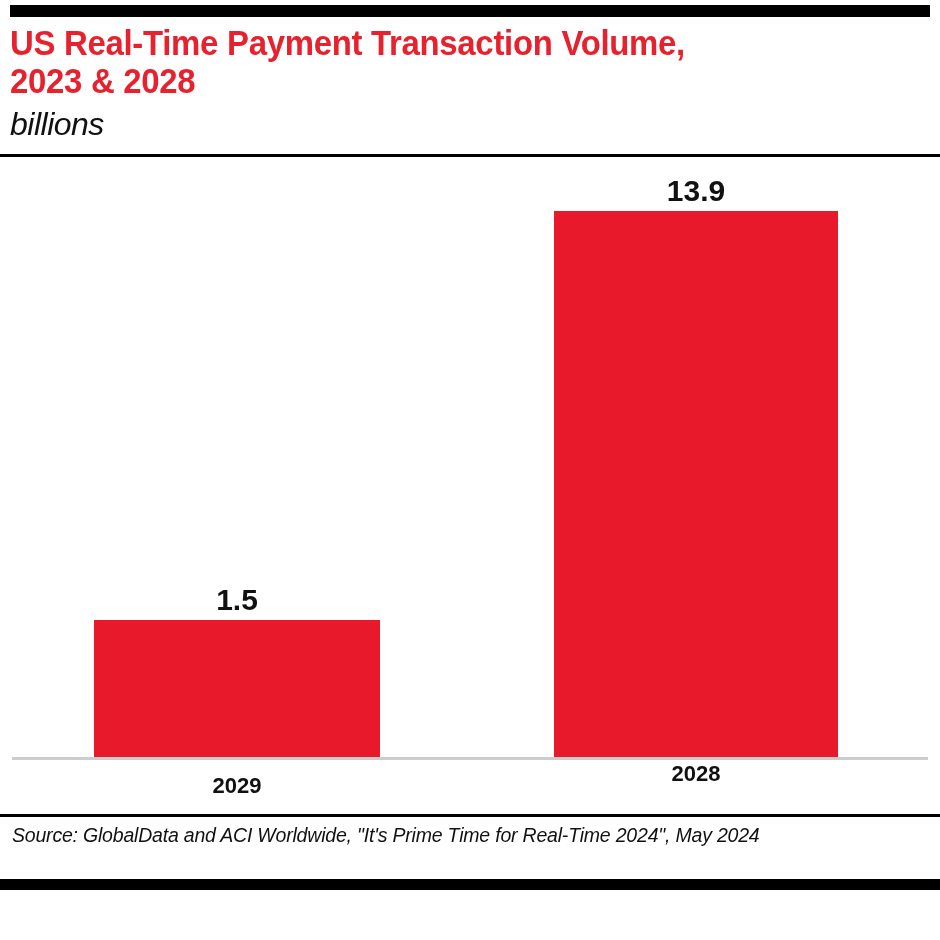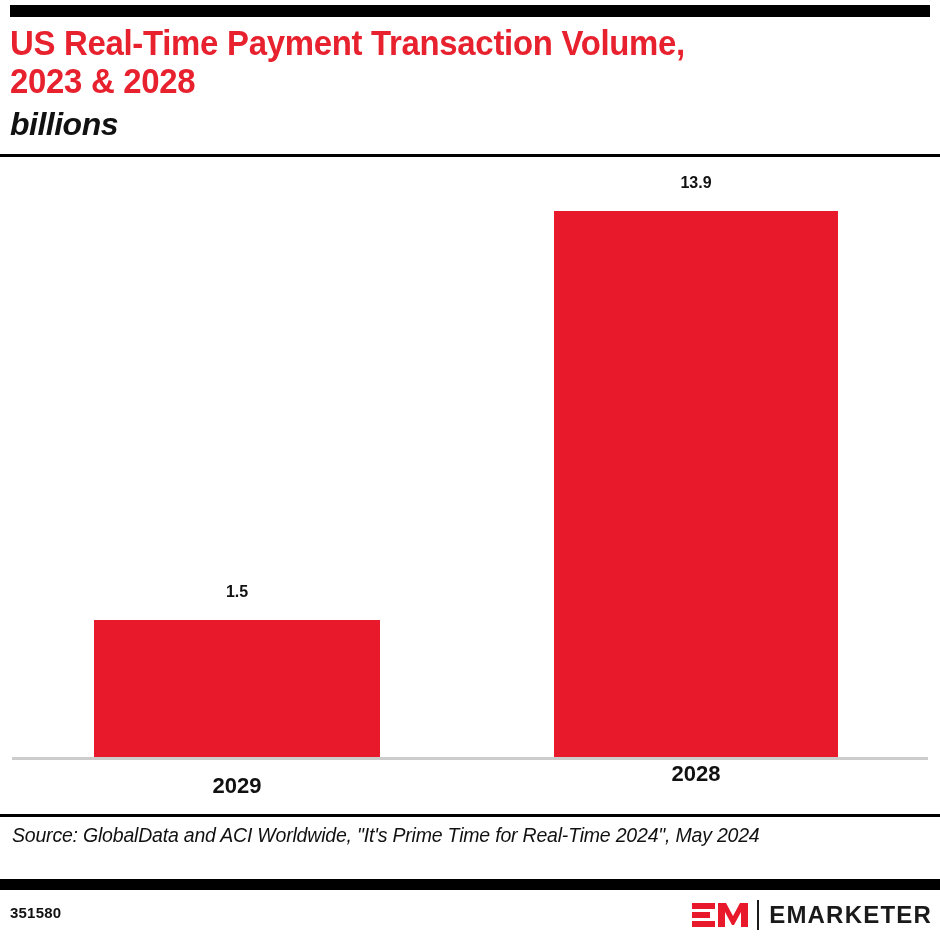--- a/index.html
+++ b/index.html
@@ -78,21 +78,21 @@
     transform-origin: left top;
     white-space: pre-line;
   }
   #chart-subtitle {
     position: absolute;
     left: 10px;
     top: 89px;
     color: #111111;
     font-size: 32px;
     font-style: italic;
-    font-weight: bold;
+    font-weight: normal;
     line-height: 36px;
     letter-spacing: -0.5px;
   }
 
   
   #plot-area {
     position: absolute;
     left: 0px;
     top: 157px;
     width: 940px;
@@ -106,21 +106,21 @@
     height: 3px;
     background: #cccccc;
   }
   .bar {
     position: absolute;
     background: #E8192B;
   }
   .bar-value-label {
     position: absolute;
     color: #111111;
-    font-size: 16px;
+    font-size: 30px;
     font-weight: bold;
     text-align: center;
     letter-spacing: 0px;
   }
   .bar-category-label {
     position: absolute;
     color: #111111;
     font-size: 22px;
     font-weight: bold;
     text-align: center;
@@ -208,27 +208,14 @@
         <div class="bar-category-label" style="left: 554px; width: 284px; top: 604px;">2028</div>
       </div>
   </div>
 
   <div class="rule-source-top"></div>
 
   <div id="source-note">Source: GlobalData and ACI Worldwide, "It's Prime Time for Real-Time 2024", May 2024</div>
 
   <div class="rule-black-bottom"></div>
 
-  <div id="footer">
-    <div id="chart-id">351580</div>
-    <div id="brand-logo">
-      <svg id="logo-mark" width="56" height="32" viewBox="0 0 56 32" aria-hidden="true">
-        <rect x="0" y="4" width="23" height="6" fill="#E8192B"></rect>
-        <rect x="0" y="13" width="18" height="6" fill="#E8192B"></rect>
-        <rect x="0" y="22" width="23" height="6" fill="#E8192B"></rect>
-        <polygon points="26,28 26,4 34,4 41,17 48,4 56,4 56,28 49,28 49,13 42,26 40,26 33,13 33,28" fill="#E8192B"></polygon>
-      </svg>
-      <div id="logo-divider"></div>
-      <div id="logo-wordmark">EMARKETER</div>
-    </div>
-  </div>
 
 </div>
 
 </body></html>

